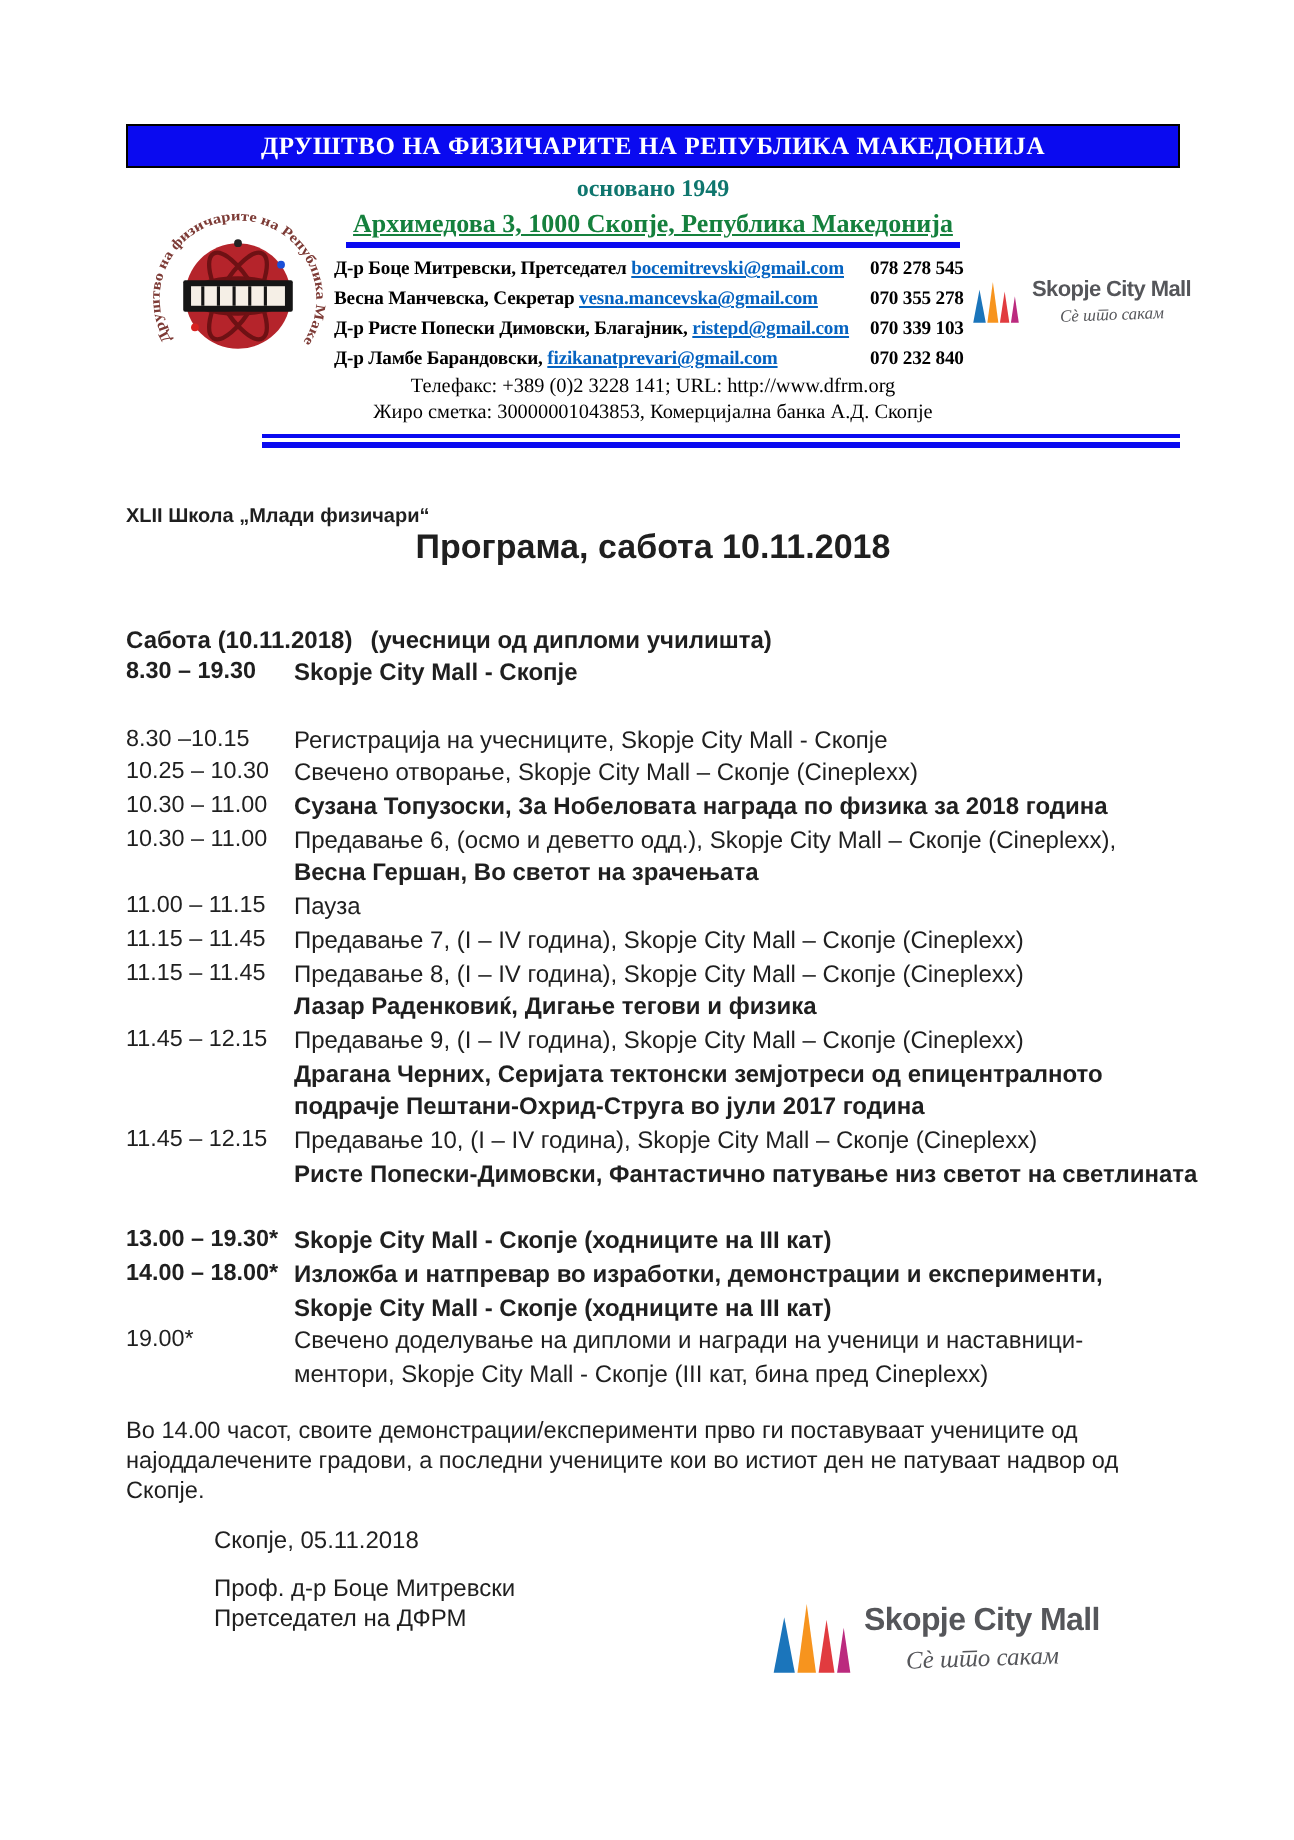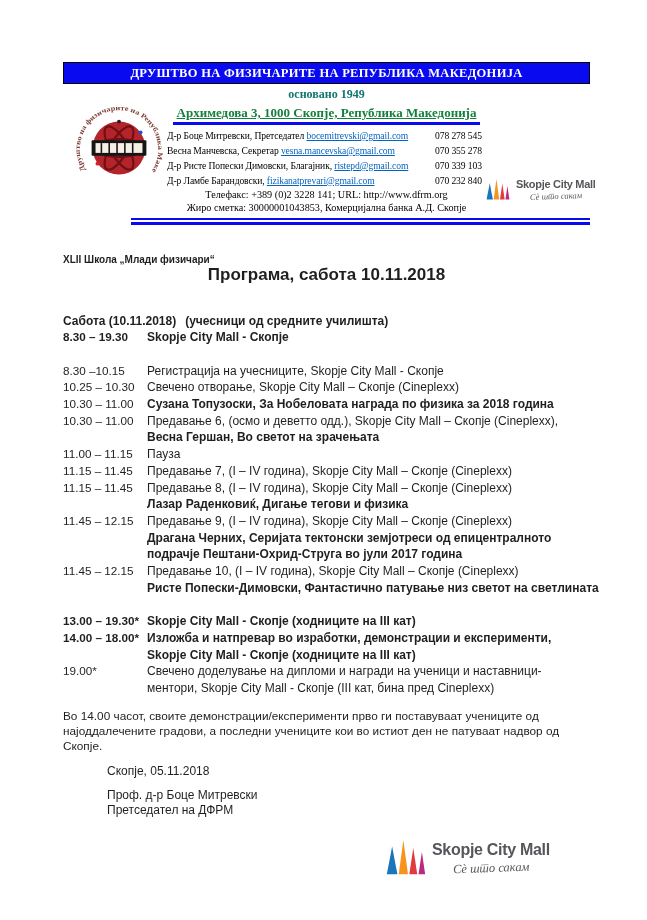--- a/index.html
+++ b/index.html
@@ -10,21 +10,21 @@
   
   .banner{height:20px;line-height:20px;background:var(--banner_blue);border:1px solid #000;
           color:#fff;text-align:center;font-family:"Liberation Serif",serif;
           font-weight:bold;font-size:12.5px;letter-spacing:.3px;}
   .founded{margin-top:3px;text-align:center;color:#0f766e;
            font-family:"Liberation Serif",serif;font-weight:bold;font-size:12px;}
   .addr-wrap{text-align:center;margin-top:1px;}
   .address{display:inline-block;color:#15803d;font-family:"Liberation Serif",serif;font-weight:bold;
            font-size:13px;text-decoration:underline;border-bottom:3px solid var(--rule_blue);
            padding:0 4px 1px 4px;}
-  .contacts{margin:3px 0 0 104px;width:324px;}
+  .contacts{margin:3px 0 0 104px;width:324px;font-weight:bold;}
   .crow{display:flex;align-items:center;height:15px;color:#000;white-space:nowrap;
         font-family:"Liberation Serif",serif;font-size:9.6px;letter-spacing:-.1px;}
   .c-left{flex:1;}
   .c-email{color:var(--link_blue);text-decoration:underline;cursor:pointer;}
   .c-phone{flex:none;width:56px;text-align:left;margin-left:6px;}
   .telefax,.account{text-align:center;color:#000;font-family:"Liberation Serif",serif;
                     font-size:10.2px;line-height:13px;}
   .rule{margin:4px 0 0 68px;width:459px;height:1.5px;
         border-top:2px solid var(--rule_blue);border-bottom:3.5px solid var(--rule_blue);}
 
@@ -46,21 +46,21 @@
   .footnote{margin-top:12px;font-size:11.8px;line-height:15.4px;}
   .footnote p{margin:0;}
   .star{font-weight:bold;}
 
   
   .signature{margin-top:9px;padding-left:44px;font-size:12px;line-height:15px;}
   .sig-name{margin-top:9px;}
 
   
   .dfrm-logo{position:absolute;left:74px;top:101px;width:90px;height:94px;}
-  .mall-logo{position:absolute;display:flex;align-items:center;gap:6px;margin-top:38px;}
+  .mall-logo{position:absolute;display:flex;align-items:flex-start;gap:6px;}
   .mall-text{display:flex;flex-direction:column;align-items:center;}
   .mall-name{font-weight:bold;color:var(--mall_gray);letter-spacing:-.3px;white-space:nowrap;}
   .mall-tagline{font-family:"Liberation Serif",serif;font-style:italic;color:var(--mall_gray);
                 transform:rotate(-2deg);white-space:nowrap;}
   .mall-logo.small{left:486px;top:139px;}
   .mall-logo.small .bars{width:24px;height:22px;margin-top:2px;}
   .mall-logo.small .mall-name{font-size:11px;}
   .mall-logo.small .mall-tagline{font-size:8.5px;margin-top:1px;}
   .mall-logo.big{left:386px;top:802px;}
   .mall-logo.big .bars{width:40px;height:37px;}
@@ -103,21 +103,21 @@
 
     <div class="rule"></div>
 
     <div class="title1">XLII Школа „Млади физичари“</div>
     <div class="title2">Програма, сабота 10.11.2018</div>
 
     <div class="schedule">
         <div class="srow wide">
           <div class="stime b">Сабота (10.11.2018)</div>
           <div class="sdesc">
-            <div class="b">(учесници од средните училишта)</div>
+            <div class="b">(учесници од дипломи училишта)</div>
           </div>
         </div>
         <div class="srow">
           <div class="stime b">8.30 – 19.30</div>
           <div class="sdesc">
             <div class="b">Skopje City Mall - Скопје</div>
           </div>
         </div>
         <div class="gap"></div>
         <div class="srow">

